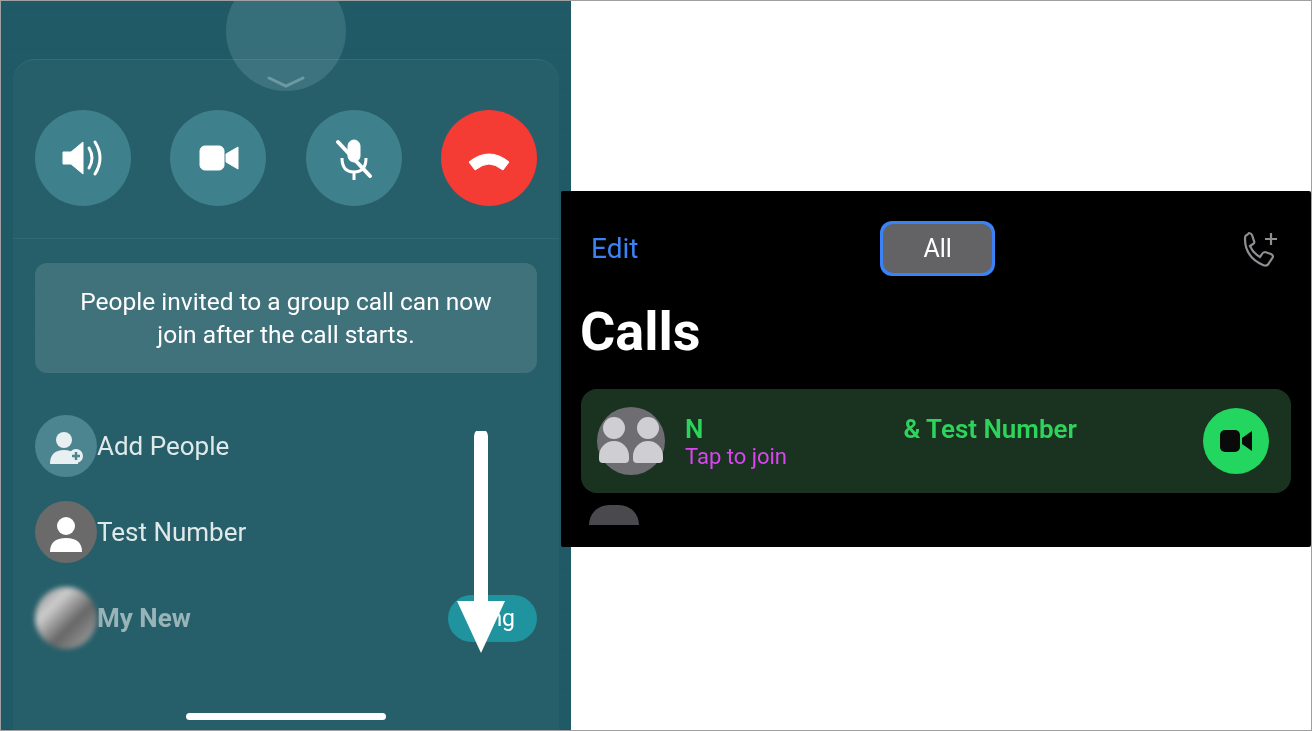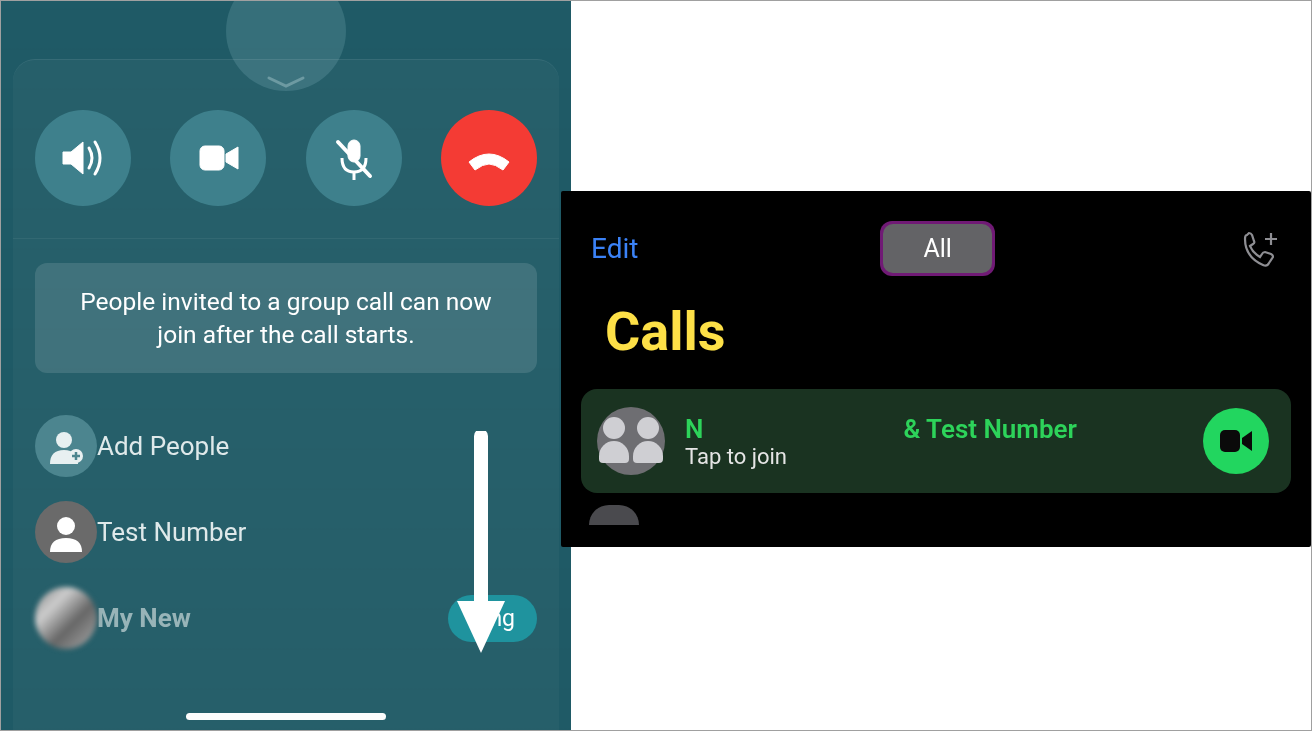--- a/index.html
+++ b/index.html
@@ -141,43 +141,43 @@
     justify-content: space-between;
     padding: 30px 30px 14px 30px;
     gap: 20px;
   }
   .rp-edit {
     color: #3b82f6;
     font-size: 28px;
   }
   .seg {
     display: flex;
-    background: #701a75;
+    background: #3b82f6;
     border-radius: 12px;
     padding: 3px;
     gap: 0;
   }
   .seg-item {
     padding: 10px 40px;
     font-size: 25px;
     color: #fff;
     border-radius: 10px;
   }
   .seg-item.active { background: #636366; }
   .new-call-icon {
     width: 44px; height: 44px;
     color: #8e8e93;
   }
   .new-call-icon svg { width: 100%; height: 100%; fill: none; stroke: currentColor; stroke-width: 2.2; }
 
   .rp-title {
-    color: #fde047;
+    color: #ffffff;
     font-size: 54px;
     font-weight: 700;
-    padding: 10px 30px 18px 44px;
+    padding: 10px 30px 18px 19px;
   }
 
   .call-card {
     margin: 8px 20px 0 20px;
     background: #1a3321;
     border-radius: 16px;
     padding: 18px 22px 18px 16px;
     display: flex;
     align-items: center;
     gap: 20px;
@@ -199,21 +199,21 @@
   .ga-body {
     position:absolute; width:30px; height:22px; border-radius:15px 15px 4px 4px;
     background:#cfcfd3;
   }
   .call-info { flex:1; }
   .call-title {
     color:#2dd35a; font-size:26px; font-weight:600;
     display:flex; gap: 200px;
   }
   .call-sub {
-    color:#e5e5e5; font-size:22px; margin-top:0;
+    color:#d946ef; font-size:22px; margin-top:0;
   }
   .join-btn {
     width:66px; height:66px; border-radius:50%;
     background:#22d65f;
     display:flex; align-items:center; justify-content:center;
   }
   .join-btn svg{ width:36px; height:30px; fill:#0a0a0a; }
 
   .rp-peek {
     margin: 12px 20px 0 20px;

